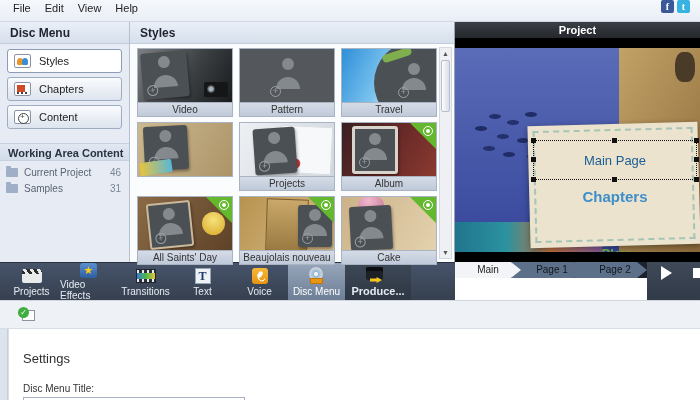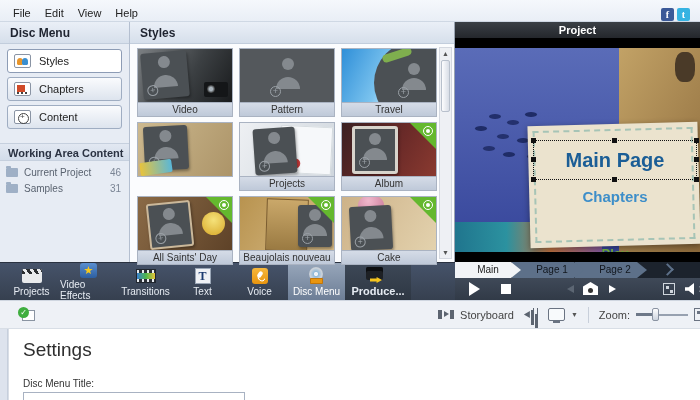--- a/index.html
+++ b/index.html
@@ -1,21 +1,21 @@
 <!DOCTYPE html>
 <html><head>
 <meta charset="utf-8">
 <style>
   * { margin:0; padding:0; box-sizing:border-box; }
   html,body { width:700px; height:400px; overflow:hidden; }
   body { font-family:"Liberation Sans", sans-serif; background:#fff; }
   .app { width:700px; height:400px; position:relative; overflow:hidden; background:#fff; }
 
   
-  .menubar { height:22px; background:linear-gradient(#f5f8fc,#e9eef6); border-bottom:1px solid #cfd8e4; display:flex; align-items:flex-end; padding:0 6px; }
+  .menubar { height:22px; background:linear-gradient(#f5f8fc,#e9eef6); border-bottom:1px solid #cfd8e4; display:flex; align-items:flex-start; padding:0 6px; }
   .menu-item { font-size:11px; color:#222; padding:2px 7px; }
   .social { margin-left:auto; display:flex; gap:3px; padding-right:4px; }
   .social-icon { width:13px; height:13px; border-radius:2px; color:#fff; font:bold 10px/13px "Liberation Serif", serif; text-align:center; }
   .fb { background:#3b5998; } .tw { background:#36b3e2; }
 
   
   .main { height:240px; display:flex; }
   .left { width:130px; background:#e7ecf4; border-right:1px solid #b4bfd0; display:flex; flex-direction:column; }
   .panel-header { height:22px; line-height:22px; padding-left:10px; font-size:12px; font-weight:bold; color:#1f2430;
                   background:linear-gradient(#eaeff7,#d6dfeb); border-bottom:1px solid #c2cddc; }
@@ -108,21 +108,21 @@
            background:linear-gradient(90deg,#1d7a8c,#2a9aa0 35%,#d07838 65%,#8a5a9a); }
   .fish { position:absolute; left:34px; top:66px; width:12px; height:5px; border-radius:50%; background:#222f6b;
           box-shadow:18px 6px 0 #24316e, 36px -2px 0 #1f2c66, 8px 20px 0 #24316e, 28px 24px 0 #202d68,
                      48px 16px 0 #26336f, 14px 38px 0 #1f2c66, 38px 40px 0 #24316e, 60px 30px 0 #222f6b,
                      -14px 12px 0 #1f2c66, -6px 32px 0 #24316e, 54px 48px 0 #1f2c66; }
   .parchment { position:absolute; left:74px; top:76px; width:170px; height:122px; background:#ebe3ce;
                transform:rotate(-1.5deg); box-shadow:0 2px 6px rgba(0,0,0,.4); }
   .parchment::before { content:""; position:absolute; inset:5px; border:2px dashed #8ab8ac; opacity:.7; }
   .selection { position:absolute; left:78px; top:92px; width:164px; height:40px; border:1px dotted #111; z-index:3;
                display:flex; align-items:center; justify-content:center; }
-  .main-page-text { font-size:20px; font-weight:bold; color:#1b5e96; }
+  .main-page-text { font-size:13px; font-weight:normal; color:#1b5e96; }
   .handle { position:absolute; width:5px; height:5px; background:#111; }
   .h-tl{left:-3px;top:-3px} .h-tm{left:calc(50% - 3px);top:-3px} .h-tr{right:-3px;top:-3px}
   .h-ml{left:-3px;top:calc(50% - 3px)} .h-mr{right:-3px;top:calc(50% - 3px)}
   .h-bl{left:-3px;bottom:-3px} .h-bm{left:calc(50% - 3px);bottom:-3px} .h-br{right:-3px;bottom:-3px}
   .chapters-text { position:absolute; left:78px; top:140px; width:164px; text-align:center; font-size:15px; font-weight:bold; color:#3d8ec9; z-index:2; }
   .play-text { position:absolute; left:78px; top:164px; width:164px; text-align:center; font-size:13px; font-weight:bold; color:#6aa33c; z-index:2;margin-top:34px; }
 
   
   .toolbar-row { height:38px; display:flex; }
   .toolbar { width:455px; display:flex; align-items:stretch; background:linear-gradient(#46536a,#36404f); border-top:1px solid #2a3240; }
@@ -156,21 +156,21 @@
   .ic-disc { position:relative; width:18px; height:17px; }
   .ic-disc::before { content:""; position:absolute; left:1px; top:0; width:14px; height:14px; border-radius:50%;
                      background:radial-gradient(circle,#eef2f6 0 18%,#8fb8d8 24%,#cdd3da 60%,#aab2bc); }
   .ic-disc::after { content:""; position:absolute; left:2px; bottom:0; width:13px; height:6px; background:#e8950f; border-radius:1px;
                     box-shadow:inset 0 0 0 1px rgba(120,60,0,.35); }
   .ic-produce { position:relative; width:24px; height:16px; }
   .ic-produce::before { content:""; position:absolute; left:0; top:0; width:17px; height:13px; background:#1d2024; border-radius:2px;
                         box-shadow:inset 0 4px 0 #0c0e10; }
   .ic-produce::after { content:""; position:absolute; left:4px; bottom:0; width:12px; height:6px; background:#f6c51e;
                        clip-path:polygon(0 25%,55% 25%,55% 0,100% 50%,55% 100%,55% 75%,0 75%); }
-  .right-controls { width:245px; display:flex; flex-direction:column; }
+  .right-controls { width:245px; display:flex; flex-direction:row; }
   .tabs { height:16px; background:#1c232d; display:flex; position:relative; }
   .tab { height:16px; line-height:16px; font-size:10px; text-align:center;
          clip-path:polygon(0 0,calc(100% - 10px) 0,100% 50%,calc(100% - 10px) 100%,0 100%); }
   .tab.t-main { width:66px; background:#f2f4f7; color:#222; z-index:3; }
   .tab.t-p { width:72px; margin-left:-9px; background:#5d7089; color:#11161d; padding-left:8px; }
   .tab.t-p1 { z-index:2; } .tab.t-p2 { z-index:1; }
   .tab-tail { position:absolute; left:208px; top:3px; width:9px; height:9px; border-top:2px solid #5d7089; border-right:2px solid #5d7089;
               transform:rotate(45deg); }
   .transport { flex:1; background:linear-gradient(#3f4958,#313a47); position:relative; }
   .transport span { position:absolute; }
@@ -220,21 +220,21 @@
   .drop-area { width:446px; padding:7px 0 0 26px; position:relative; flex:none; }
   .drop-title { font-size:20px; font-weight:normal; color:#2e2e2e; letter-spacing:.2px; }
   .drop-sub { font-size:12px; color:#3a3a3a; margin-top:3px; }
   .drop-boxes { position:absolute; left:26px; top:56px; display:flex; gap:6px; }
   .dbox { height:34px; border:1px solid #e2e6ed; background:#f6f8fb; position:relative; }
   .dbox.b1 { width:127px; background:#eef1f6; border-color:#dfe3ea; }
   .b1-thumb { position:absolute; left:5px; top:4px; right:5px; height:24px; border:1px solid #34599c;
               background:linear-gradient(#8ab0e8,#3a66b8); }
   .dbox.b2 { width:122px; } .dbox.b3 { width:156px; }
   .settings-col { flex:1; border-left:1px solid #d9dee6; padding:10px 0 0 14px; }
-  .settings-title { font-size:19px; font-weight:normal; color:#2e2e2e; }
+  .settings-title { font-size:13px; font-weight:normal; color:#2e2e2e;margin-top:12px; }
   .settings-label { margin-top:17px; font-size:10px; color:#333; }
   .settings-input { margin-top:3px; width:222px; height:18px; border:1px solid #a8b2c2; background:#fff; display:block; }
 </style>
 </head>
 <body>
 
 <div class="app">
 
   <div class="menubar">
     <span class="menu-item">File</span>
@@ -510,33 +510,20 @@
         <span class="t-next"></span>
         <span class="t-full"></span>
         <span class="t-vol"></span>
         <span class="t-vol-w"></span>
       </div>
     </div>
   </div>
 
   <div class="statusbar">
     <span class="sb-check"></span>
-    <div class="sb-right">
-      <span class="ic-storyboard"></span>
-      <span class="sb-label">Storyboard</span>
-      <span class="ic-mixer"></span>
-      <span class="ic-monitor"></span>
-      <span class="sb-caret">▼</span>
-      <span class="sb-div"></span>
-      <span class="sb-label">Zoom:</span>
-      <span class="slider">
-          <span class="slider-thumb"></span>
-        </span>
-      <span class="ic-fit"></span>
-    </div>
   </div>
 
   <div class="bottom">
     <div class="edge-strip"></div>
     <div class="settings-col">
       <div class="settings-title">Settings</div>
       <div class="settings-label">Disc Menu Title:</div>
       <input class="settings-input" type="text" value="" style="">
     </div>
   </div>

